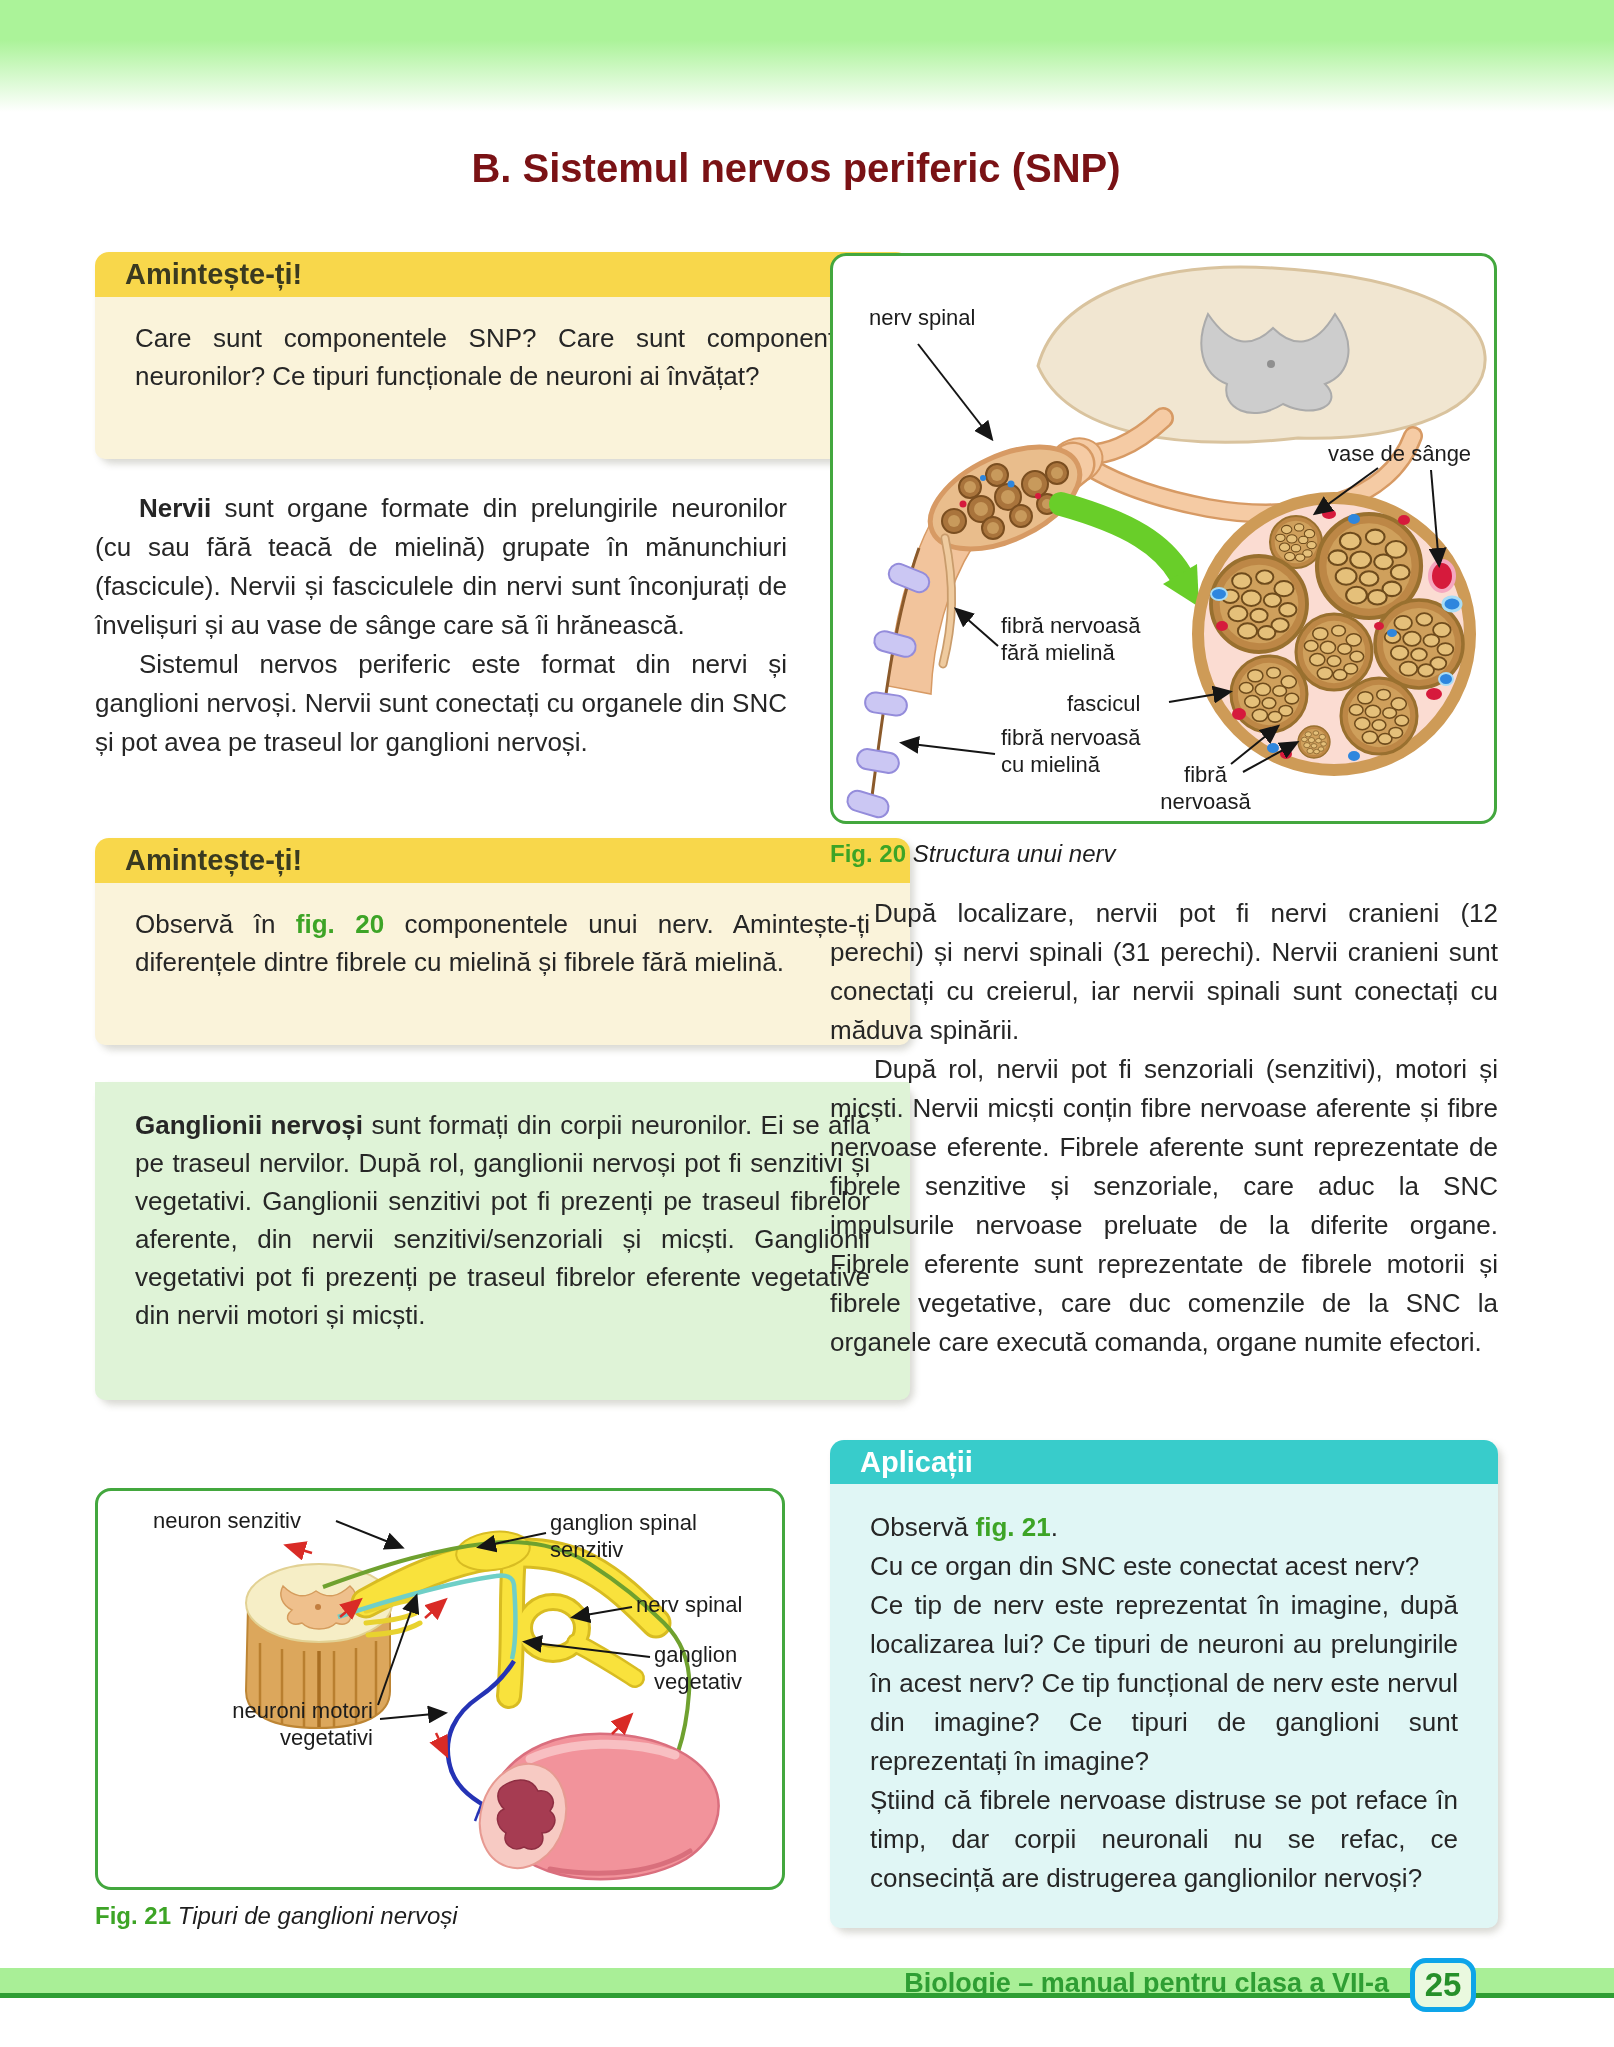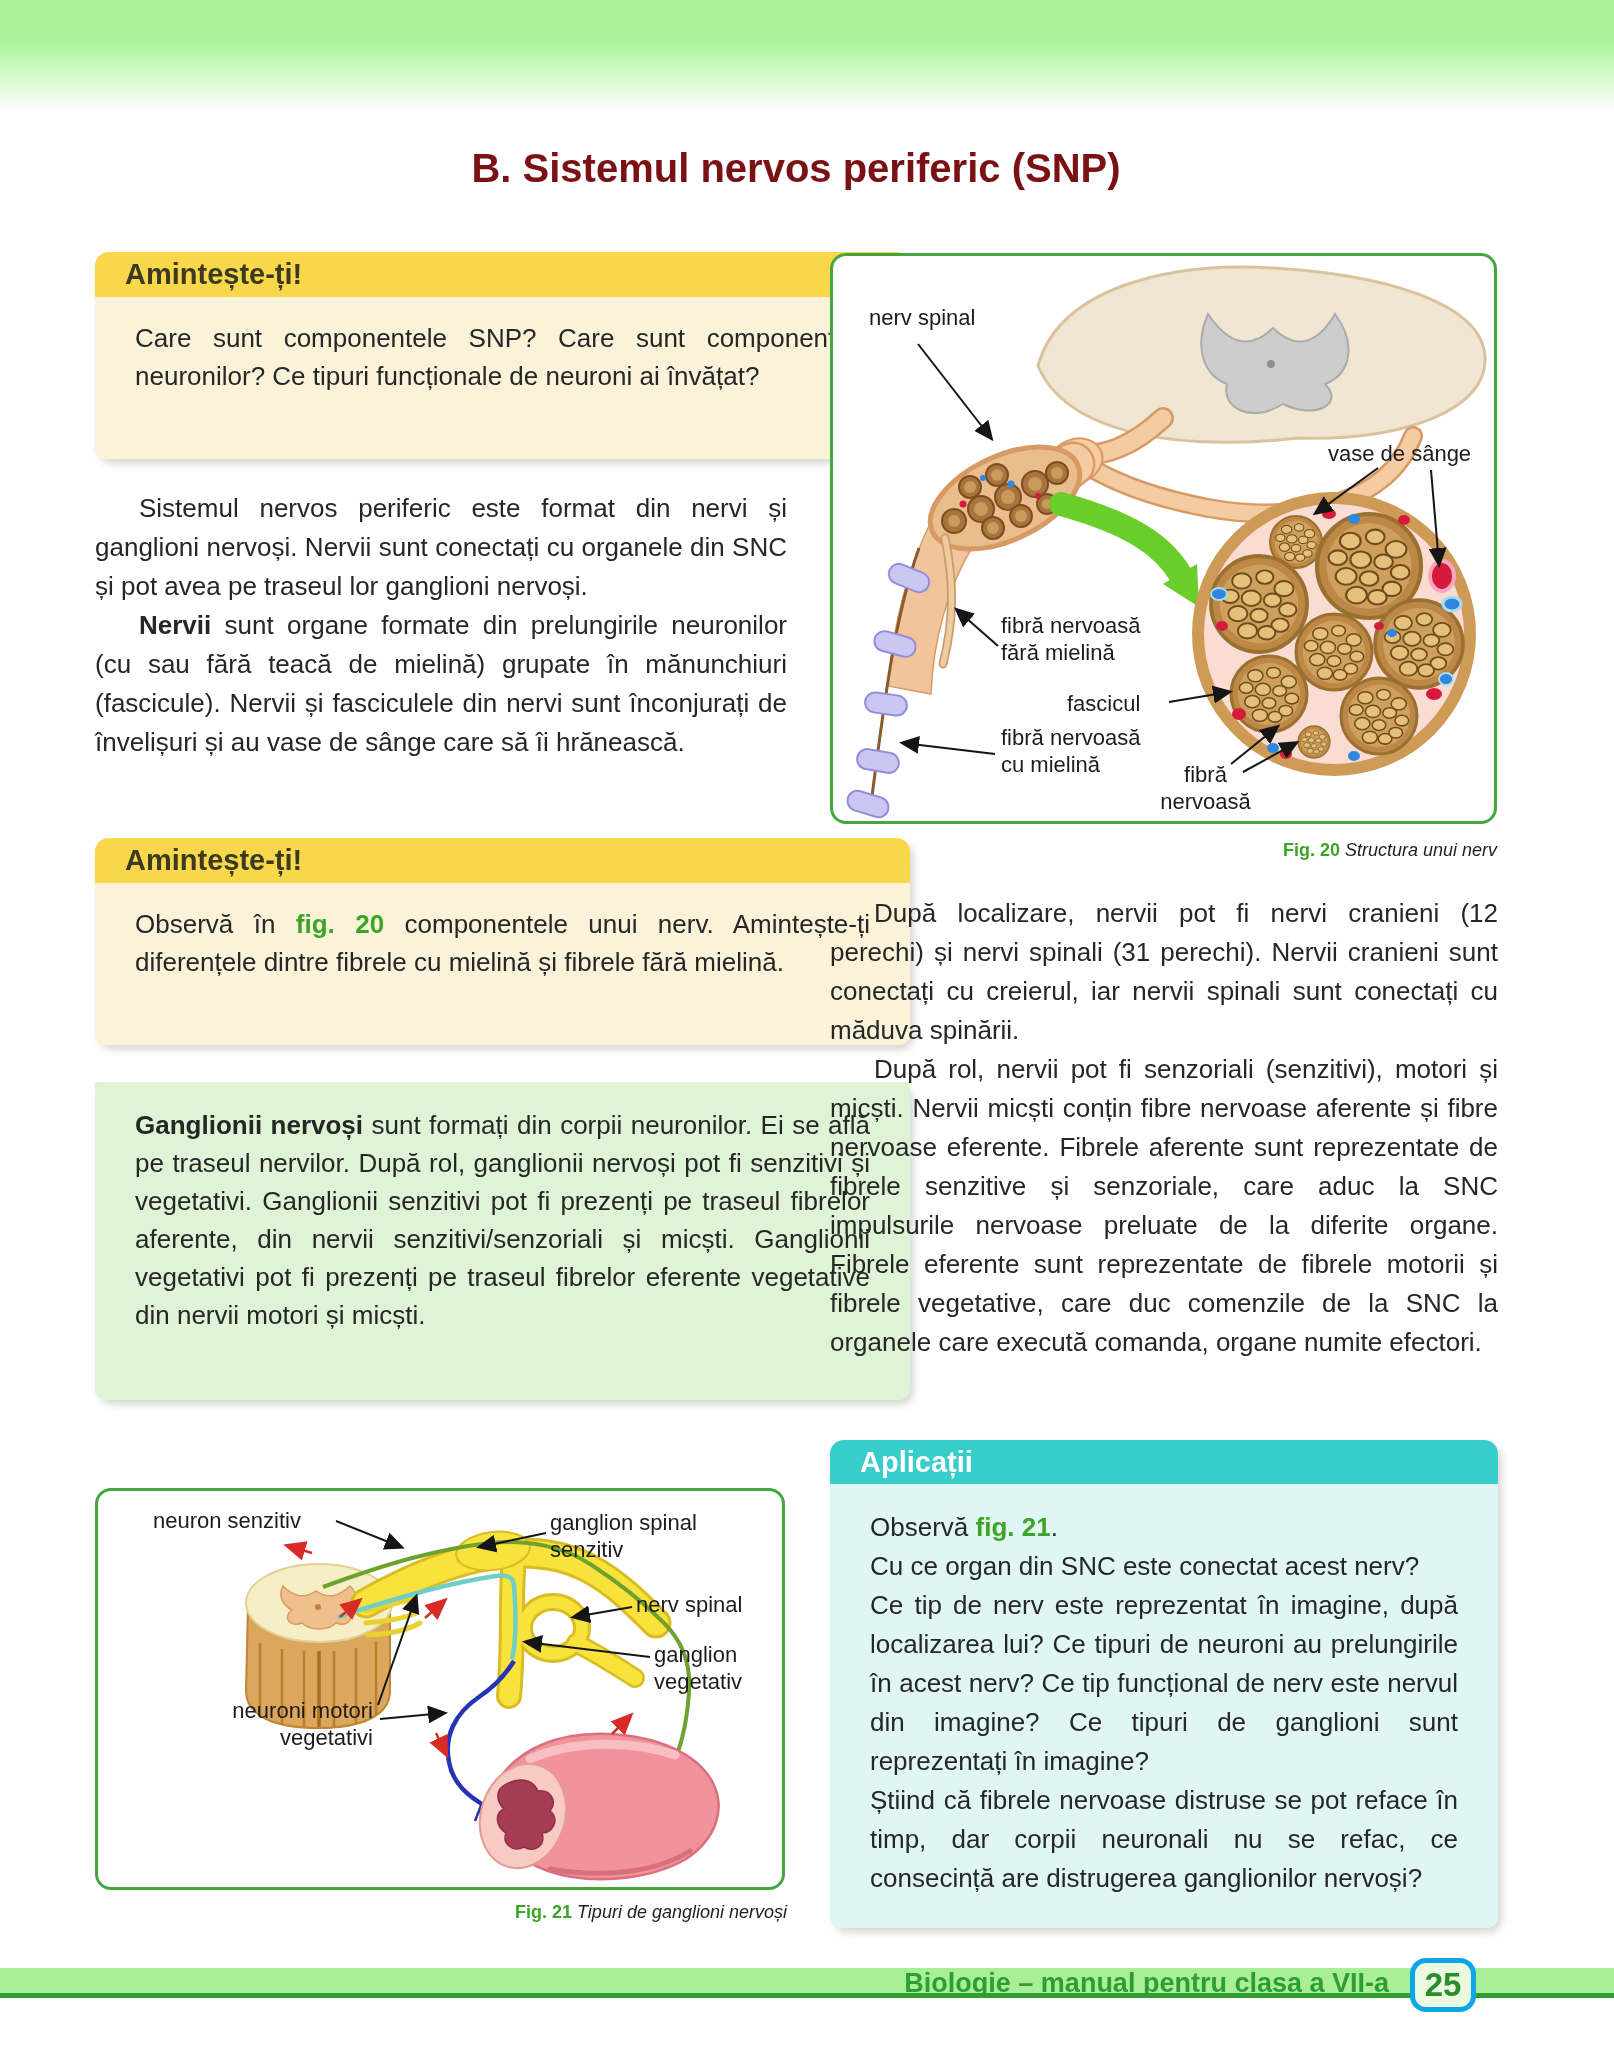--- a/index.html
+++ b/index.html
@@ -25,21 +25,21 @@
   .green  .box-body   { background:#dff3d7; }
   .cyan   .box-header { background:#38cccb; color:#ffffff; }
   .cyan   .box-body   { background:#e0f6f5; }
 
   .body-par { margin:0; font-size:26px; line-height:39px; text-align:justify;
               color:#262626; text-indent:44px; }
 
   .figbox { position:absolute; background:#fff; border:3px solid #43a73e; border-radius:16px; }
   .figbox svg { position:absolute; left:0; top:0; }
   .figlabel { position:absolute; font-size:22px; line-height:27px; color:#1c1c1c; white-space:nowrap; }
-  .caption { position:absolute; text-align:right; font-size:18px; color:#1e1e1e; }
+  .caption { position:absolute; text-align:left; font-size:24px; color:#1e1e1e; }
   .figref { color:#3da426; font-weight:bold; }
   .captext { font-style:italic; }
 
   .apps-par { margin:0; font-size:26px; line-height:39px; text-align:justify; color:#262626; }
 
   .footer-bar { left:0; top:1968px; width:1614px; height:30px; background:#a9ef97;
                 border-bottom:5px solid #2e9e33; }
   .footer-text { position:absolute; right:225px; top:0; line-height:30px;
                  font-size:27px; font-weight:bold; color:#2e9e33; }
   .page-num-box { left:1410px; top:1958px; width:66px; height:54px; background:#eaf9df;
@@ -52,22 +52,22 @@
 <div class="abs top-band"></div>
 
 <h1 class="abs page-title">B. Sistemul nervos periferic (SNP)</h1>
 
 <div class="box yellow" style="left:95px; top:252px;">
   <div class="box-header">Amintește-ți!</div>
   <div class="box-body" style="height:162px;">Care sunt componentele SNP? Care sunt componentele neuronilor? Ce tipuri funcționale de neuroni ai învățat?</div>
 </div>
 
 <div class="abs" style="left:95px; top:489px; width:692px;">
+  <p class="body-par"><b>Nervii</b><span> sunt organe formate din prelungirile neuronilor (cu sau fără teacă de mielină) grupate în mănunchiuri (fascicule). Nervii și fasciculele din nervi sunt înconjurați de învelișuri și au vase de sânge care să îi hrănească.</span></p>
   <p class="body-par">Sistemul nervos periferic este format din nervi și ganglioni nervoși. Nervii sunt conectați cu organele din SNC și pot avea pe traseul lor ganglioni nervoși.</p>
-  <p class="body-par"><b>Nervii</b><span> sunt organe formate din prelungirile neuronilor (cu sau fără teacă de mielină) grupate în mănunchiuri (fascicule). Nervii și fasciculele din nervi sunt înconjurați de învelișuri și au vase de sânge care să îi hrănească.</span></p>
 </div>
 
 <div class="box yellow" style="left:95px; top:838px;">
   <div class="box-header">Amintește-ți!</div>
   <div class="box-body" style="height:162px;"><span>Observă în </span><span class="figref">fig. 20</span><span> componentele unui nerv. Amintește-ți diferențele dintre fibrele cu mielină și fibrele fără mielină.</span></div>
 </div>
 
 <div class="box green" style="left:95px; top:1082px;">
   <div class="box-body" style="height:318px; padding-top:24px;"><b>Ganglionii nervoși</b><span> sunt formați din corpii neuronilor. Ei se află pe traseul nervilor. După rol, ganglionii nervoși pot fi senzitivi și vegetativi. Ganglionii senzitivi pot fi prezenți pe traseul fibrelor aferente, din nervii senzitivi/senzoriali și micști. Ganglionii vegetativi pot fi prezenți pe traseul fibrelor eferente vegetative din nervii motori și micști.</span></div>
 </div>

